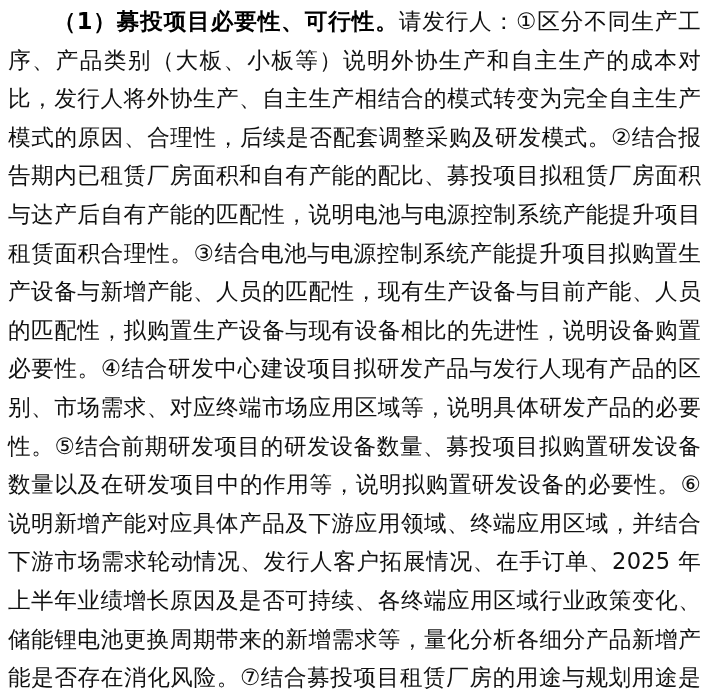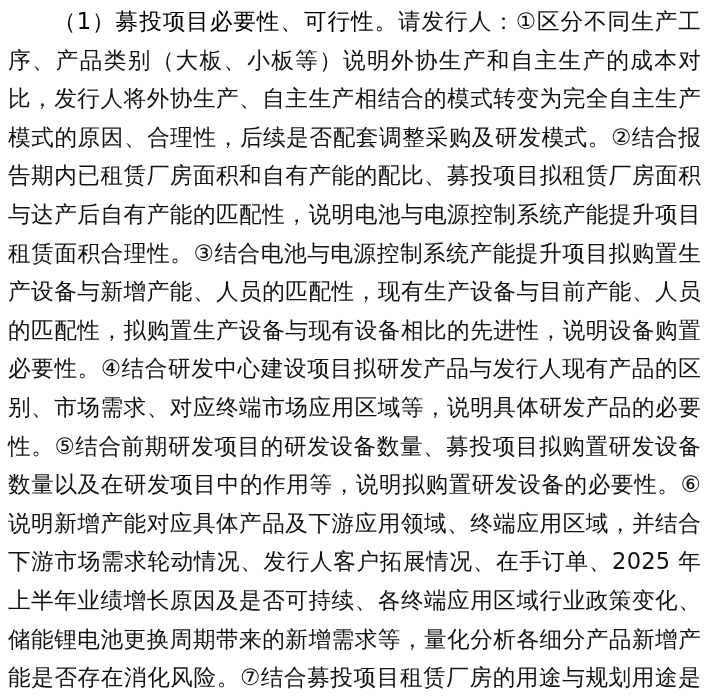--- a/index.html
+++ b/index.html
@@ -15,20 +15,20 @@
     font-family: "DejaVu Sans", "Liberation Sans", sans-serif;
     font-size: 22.6px;
     line-height: 38.6px;
     color: #111111;
     text-align: justify;
     text-justify: inter-character;
     text-indent: 2em;
     letter-spacing: 0.2px;
     word-break: break-all;
   }
-  .heading { font-weight: normal; color: #000000; }
+  .heading { font-weight: bold; color: #000000; }
 </style>
 </head>
 <body>
 
 <div class="page">
   <p class="para"><span class="heading">（1）募投项目必要性、可行性。</span><span>请发行人：①区分不同生产工序、产品类别（大板、小板等）说明外协生产和自主生产的成本对比，发行人将外协生产、自主生产相结合的模式转变为完全自主生产模式的原因、合理性，后续是否配套调整采购及研发模式。②结合报告期内已租赁厂房面积和自有产能的配比、募投项目拟租赁厂房面积与达产后自有产能的匹配性，说明电池与电源控制系统产能提升项目租赁面积合理性。③结合电池与电源控制系统产能提升项目拟购置生产设备与新增产能、人员的匹配性，现有生产设备与目前产能、人员的匹配性，拟购置生产设备与现有设备相比的先进性，说明设备购置必要性。④结合研发中心建设项目拟研发产品与发行人现有产品的区别、市场需求、对应终端市场应用区域等，说明具体研发产品的必要性。⑤结合前期研发项目的研发设备数量、募投项目拟购置研发设备数量以及在研发项目中的作用等，说明拟购置研发设备的必要性。⑥说明新增产能对应具体产品及下游应用领域、终端应用区域，并结合下游市场需求轮动情况、发行人客户拓展情况、在手订单、2025 年上半年业绩增长原因及是否可持续、各终端应用区域行业政策变化、储能锂电池更换周期带来的新增需求等，量化分析各细分产品新增产能是否存在消化风险。⑦结合募投项目租赁厂房的用途与规划用途是否一致、发行人与出租方签订正式租赁合同的进度、办理租赁备案的计划以及如涉及搬迁对发行人经营业绩的影响，说明以租赁方式开展募投项目的用地合规性和稳定性。</span></p>
 </div>
 
 </body></html>

